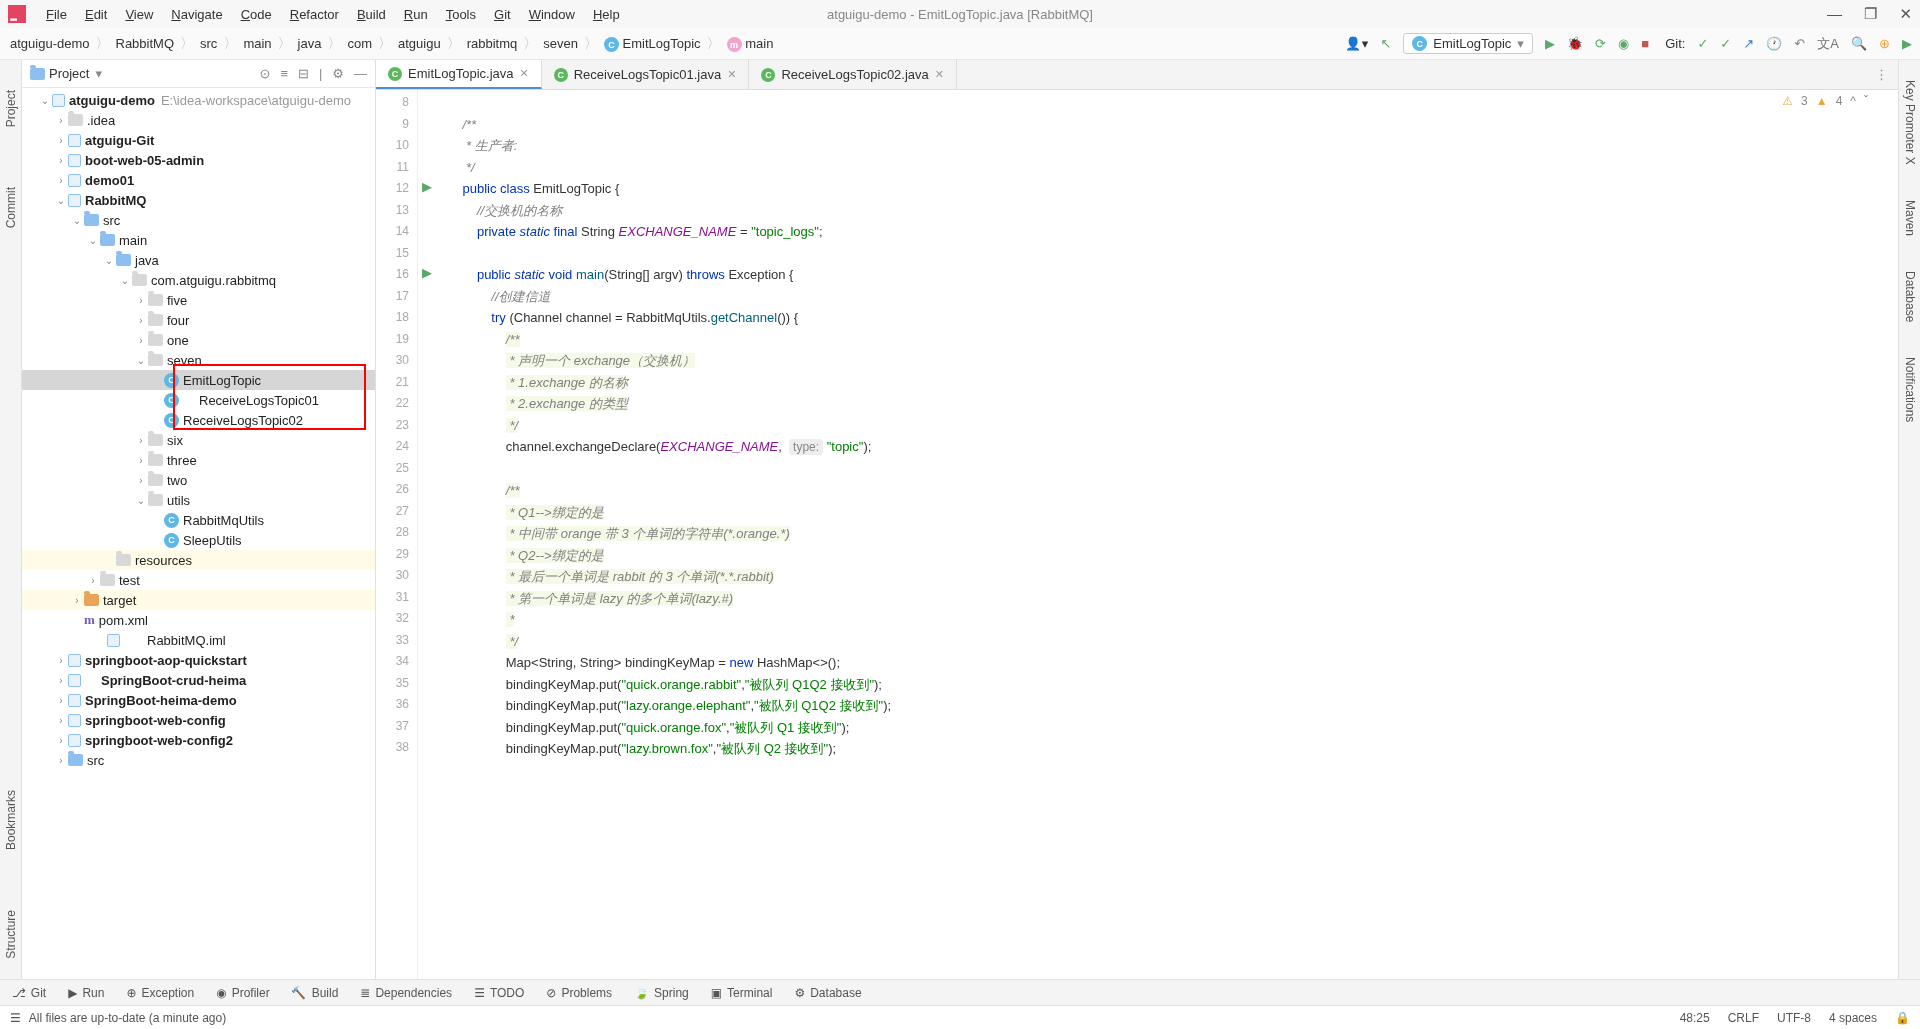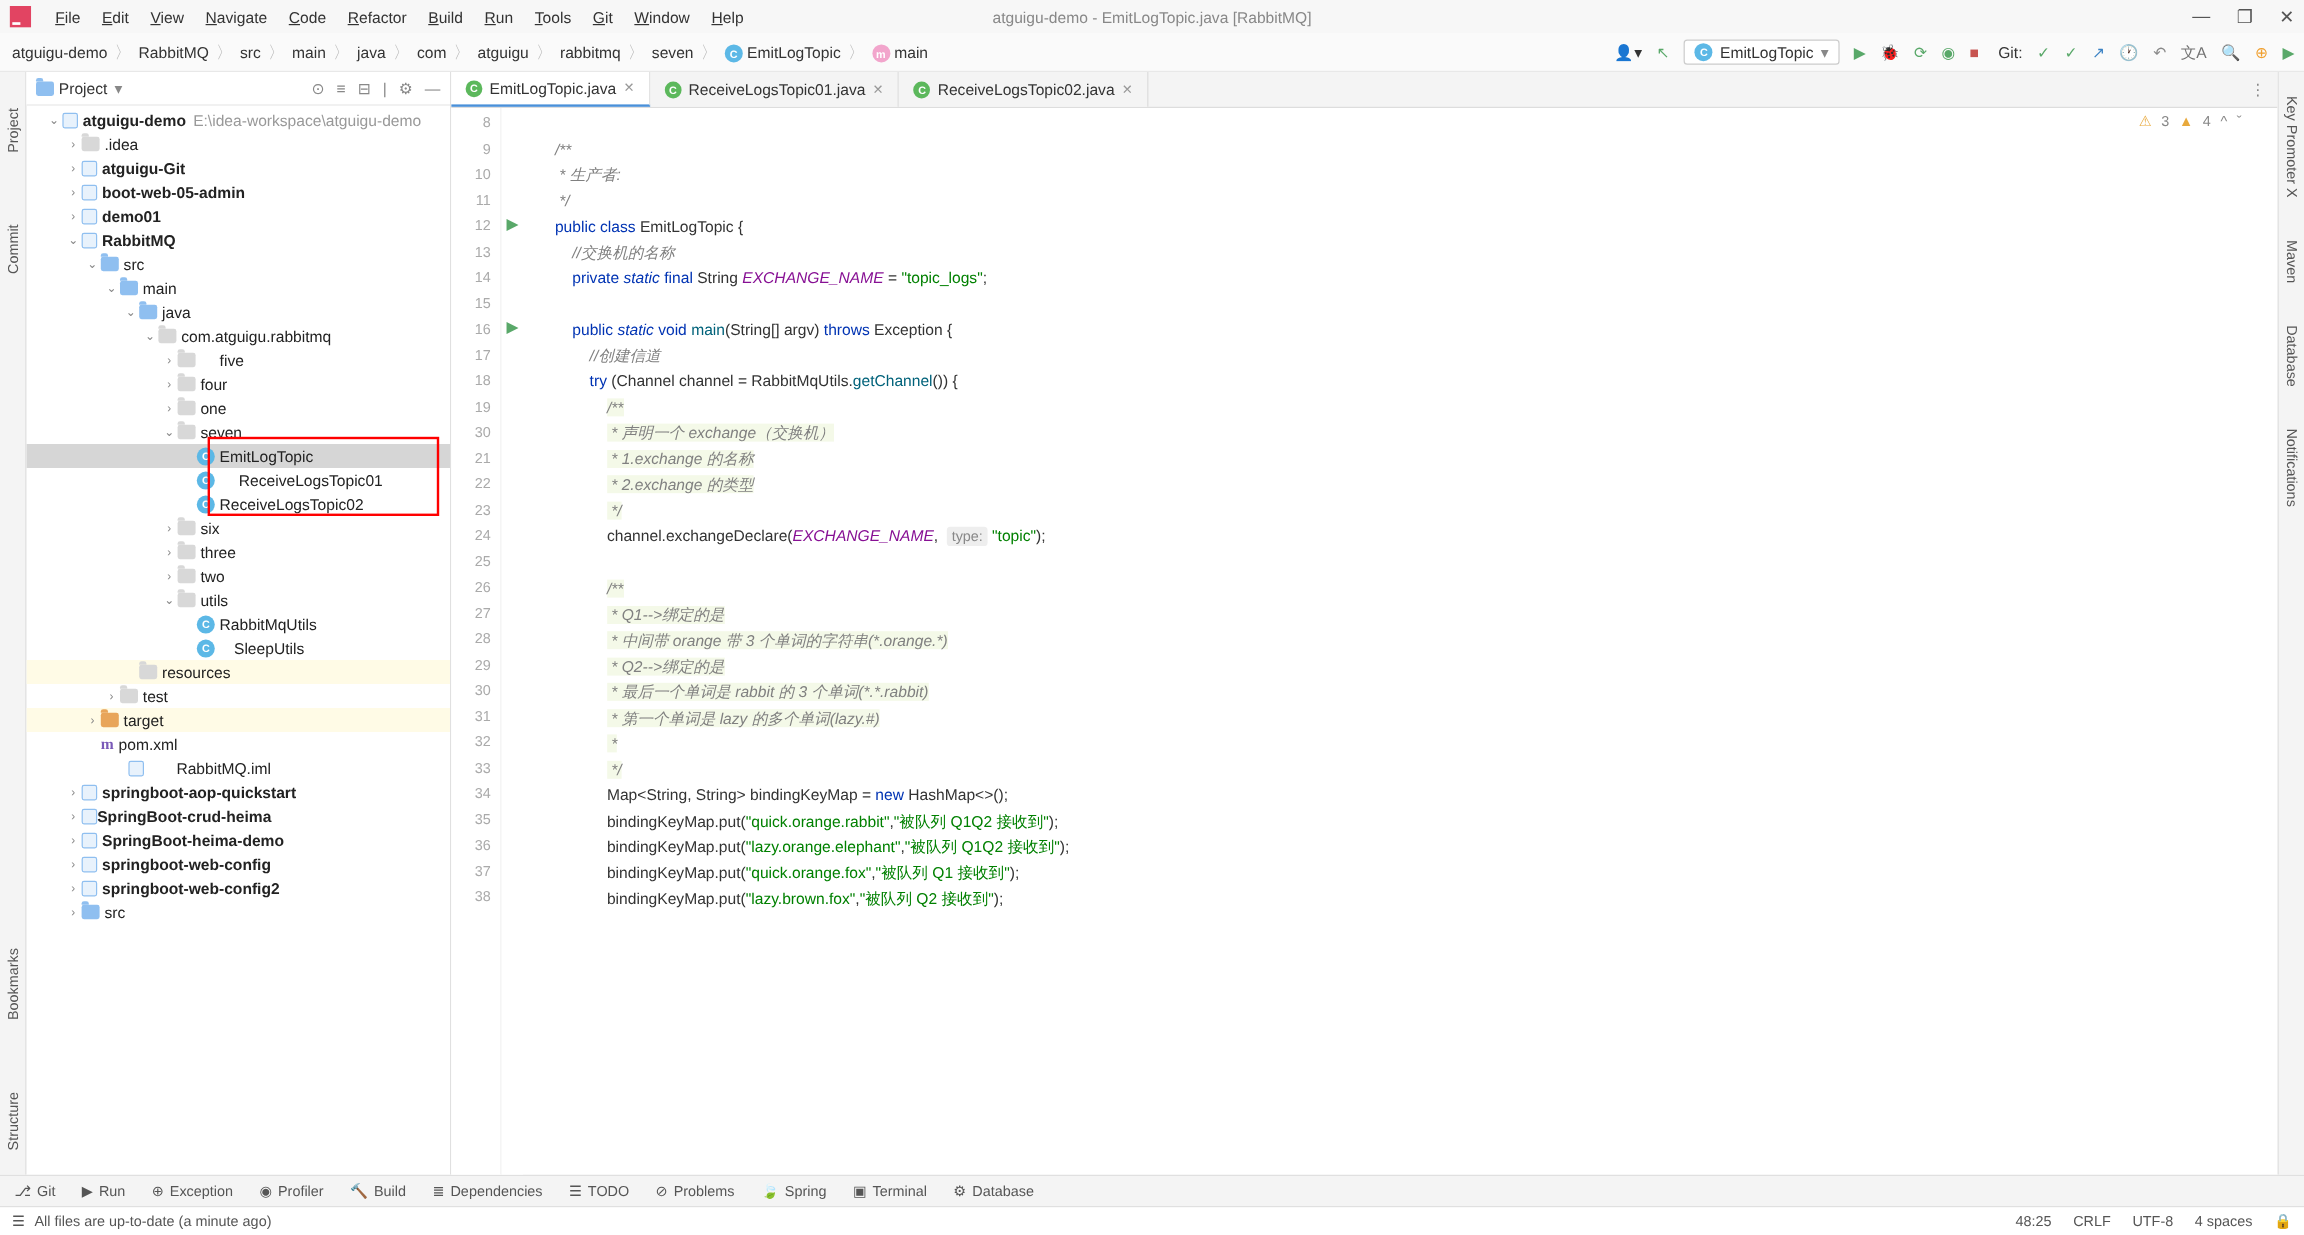--- a/index.html
+++ b/index.html
@@ -203,21 +203,21 @@
           <span class="lbl" style="margin-left:4px">java</span>
         </div>
         <div class="tree-row" style="padding-left: 96px;">
           <span class="arrow">⌄</span>
           <span class="folder-ic"></span>
           <span class="lbl" style="margin-left:4px">com.atguigu.rabbitmq</span>
         </div>
         <div class="tree-row" style="padding-left: 112px;">
           <span class="arrow">›</span>
           <span class="folder-ic"></span>
-          <span class="lbl" style="margin-left:20px">five</span>
+          <span class="lbl" style="margin-left:4px">five</span>
         </div>
         <div class="tree-row" style="padding-left: 112px;">
           <span class="arrow">›</span>
           <span class="folder-ic"></span>
           <span class="lbl" style="margin-left:4px">four</span>
         </div>
         <div class="tree-row" style="padding-left: 112px;">
           <span class="arrow">›</span>
           <span class="folder-ic"></span>
           <span class="lbl" style="margin-left:4px">one</span>
@@ -263,21 +263,21 @@
           <span class="lbl" style="margin-left:4px">utils</span>
         </div>
         <div class="tree-row" style="padding-left: 128px;">
           <span class="arrow"></span>
           <span class="class-ic">C</span>
           <span class="lbl" style="margin-left:4px">RabbitMqUtils</span>
         </div>
         <div class="tree-row" style="padding-left: 128px;">
           <span class="arrow"></span>
           <span class="class-ic">C</span>
-          <span class="lbl" style="margin-left:16px">SleepUtils</span>
+          <span class="lbl" style="margin-left:4px">SleepUtils</span>
         </div>
         <div class="tree-row" style="padding-left: 80px; background: rgb(255, 251, 230);">
           <span class="arrow"></span>
           <span class="folder-ic"></span>
           <span class="lbl" style="margin-left:4px">resources</span>
         </div>
         <div class="tree-row" style="padding-left: 64px;">
           <span class="arrow">›</span>
           <span class="folder-ic"></span>
           <span class="lbl" style="margin-left:4px">test</span>
@@ -298,21 +298,21 @@
           <span class="lbl" style="margin-left:4px">RabbitMQ.iml</span>
         </div>
         <div class="tree-row" style="padding-left: 32px;">
           <span class="arrow">›</span>
           <span class="mod-ic"></span>
           <span class="lbl" style="margin-left:4px"><b>springboot-aop-quickstart</b></span>
         </div>
         <div class="tree-row" style="padding-left: 32px;">
           <span class="arrow">›</span>
           <span class="mod-ic"></span>
-          <span class="lbl" style="margin-left:0"><b>SpringBoot-crud-heima</b></span>
+          <span class="lbl" style="margin-left:20px"><b>SpringBoot-crud-heima</b></span>
         </div>
         <div class="tree-row" style="padding-left: 32px;">
           <span class="arrow">›</span>
           <span class="mod-ic"></span>
           <span class="lbl" style="margin-left:4px"><b>SpringBoot-heima-demo</b></span>
         </div>
         <div class="tree-row" style="padding-left: 32px;">
           <span class="arrow">›</span>
           <span class="mod-ic"></span>
           <span class="lbl" style="margin-left:4px"><b>springboot-web-config</b></span>

